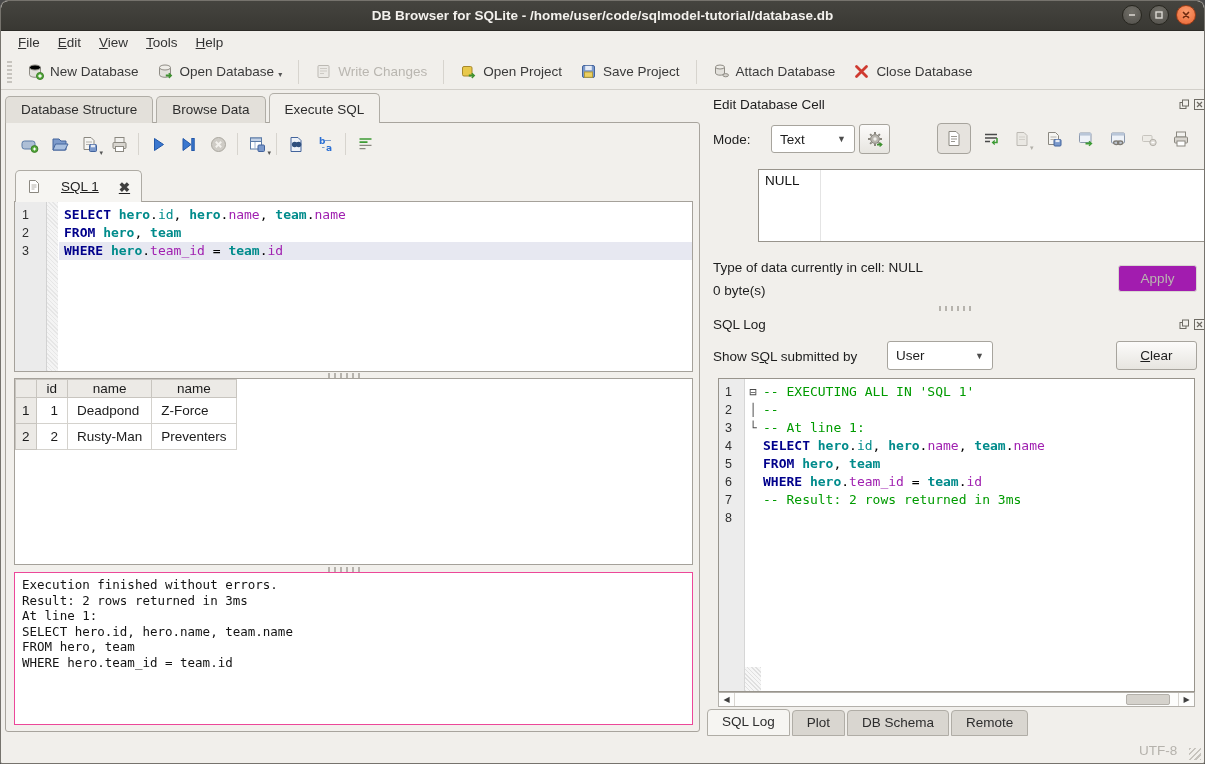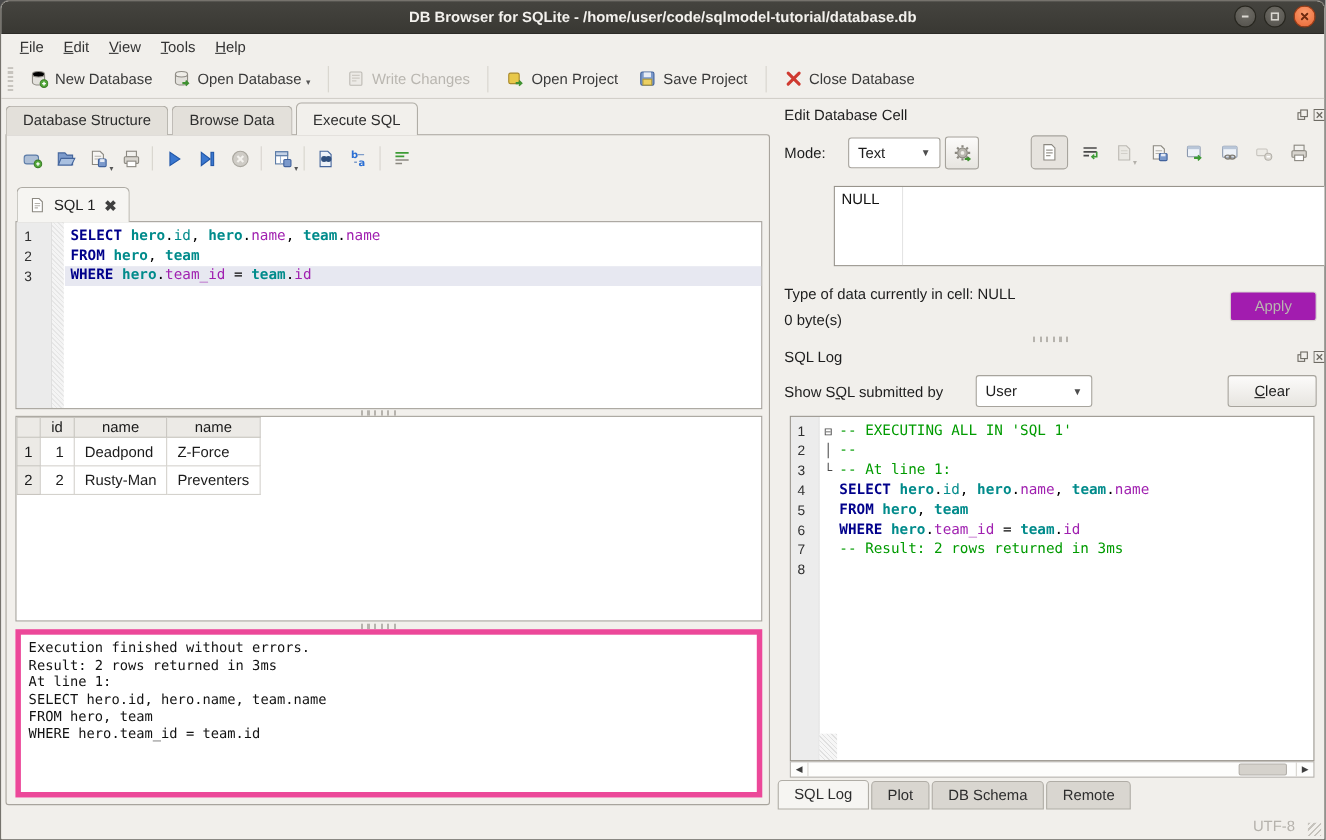--- a/index.html
+++ b/index.html
@@ -40,23 +40,23 @@
           border-bottom:none; border-radius:5px 5px 0 0; margin-right:3px; color:#2d2d2d; height:27px; }
   .mtab.active { background:#f2f0ec; height:30px; padding-top:8px; }
   .left-frame { position:absolute; left:4px; top:121px; width:695px; height:610px;
                 border:1px solid #a8a49d; background:#f2f0ec; border-radius:0 3px 3px 3px; }
 
   .sql-toolbar { position:absolute; left:8px; top:7px; display:flex; align-items:center; height:28px; }
   .sicon { width:30px; height:24px; display:flex; align-items:center; justify-content:center; position:relative; }
   .mini-caret { position:absolute; right:1px; bottom:-1px; font-size:7px; color:#555; }
   .st-sep { width:1px; height:22px; background:#d7d4ce; margin:0 4px; }
 
-  .sql-tab { position:absolute; left:9px; top:47px; height:32px; display:flex; align-items:center; gap:8px;
+  .sql-tab { position:absolute; left:9px; top:47px; height:32px; display:flex; align-items:center; gap:20px;
              padding:0 11px; background:#f6f5f2; border:1px solid #aeaba4; border-bottom:none;
-             border-radius:5px 5px 0 0; font-size:13.5px; color:#222; z-index:2; }
+             border-radius:5px 5px 0 0; font-size:13.5px; color:#222; z-index:2;text-decoration:underline; }
 
   .editor-box { position:absolute; left:8px; top:78px; width:679px; height:171px;
                 border:1px solid #a5a19a; padding-top:4px;
                 background:
                   linear-gradient(#ebebeb,#ebebeb) 0 0/31px 100% no-repeat,
                   linear-gradient(#d2d2d2,#d2d2d2) 31px 0/1px 100% no-repeat,
                   repeating-linear-gradient(45deg,#e6e6e6 0 1px,#f4f4f4 1px 3px) 32px 0/11px 100% no-repeat,
                   #fff; }
   .code-line { display:flex; height:18px; line-height:18px; font-family:"DejaVu Sans Mono",monospace; font-size:13px; }
   .code-line .ln { width:32px; padding-left:7px; color:#2f2f2f; font:12.5px/18px "Liberation Sans",sans-serif; }
@@ -76,21 +76,21 @@
 
   .results-box { position:absolute; left:8px; top:255px; width:679px; height:187px;
                  border:1px solid #a5a19a; background:#fff; overflow:hidden; }
   .results-table { border-collapse:collapse; font-size:13.5px; color:#1b1b1b; }
   .results-table th { background:#eceae6; border:1px solid #c8c5bf; font-weight:400; padding:1px 10px; }
   .results-table th.rowhead { padding:1px 6px; min-width:19px; }
   .results-table td { border:1px solid #d4d2cd; padding:5px 9px; background:#fff; }
   .results-table td.num { text-align:right; min-width:26px; }
 
   .execlog-box { position:absolute; left:8px; top:449px; width:679px; height:153px;
-                 border:5px solid #ec4899; background:#fff; }
+                 border:1px solid #ec4899; background:#fff; }
   .execlog-box pre { margin:0; padding:4px 7px; font:12.5px/15.5px "DejaVu Sans Mono",monospace; color:#131313; }
 
   
   .rp-title { position:absolute; font-size:13.5px; color:#1d1d1d; }
   .dock-btns { position:absolute; display:flex; gap:3px; }
   .dock-btn { width:12px; height:12px; display:flex; align-items:center; justify-content:center; }
 
   .label { position:absolute; font-size:13.5px; color:#1d1d1d; }
   .combo { position:absolute; background:#fff; border:1px solid #a7a49d; border-radius:3px;
            display:flex; align-items:center; font-size:13.5px; color:#1d1d1d; padding-left:8px; }
@@ -226,20 +226,28 @@
       <svg width="17" height="17" viewBox="0 0 17 17">
         <rect x="2.5" y="2.5" width="12" height="12" rx="1.5" fill="#7b99cb" stroke="#41629c"></rect>
         <rect x="5.2" y="2.8" width="6.6" height="4.4" fill="#e7ecf5"></rect>
         <rect x="4.5" y="9" width="8" height="5.3" fill="#ecd062" stroke="#b29a3a"></rect>
       </svg>
       <span>Save Project</span>
     </div>
 
     <div class="tb-sep"></div>
 
+    <div class="tb-btn">
+      <svg width="17" height="17" viewBox="0 0 17 17">
+        <path d="M2.5 4v6c0 1.2 2 2.2 4.5 2.2S11.5 11.2 11.5 10V4" fill="#e3e1dc" stroke="#8f8c85"></path>
+        <ellipse cx="7" cy="4" rx="4.5" ry="2" fill="#efede8" stroke="#8f8c85"></ellipse>
+        <ellipse cx="12.7" cy="12.2" rx="2.8" ry="1.6" fill="#d5d2cc" stroke="#8f8c85"></ellipse>
+      </svg>
+      <span>Attach Database</span>
+    </div>
 
     <div class="tb-btn">
       <svg width="17" height="17" viewBox="0 0 17 17">
         <path d="M3.5 3.5l10 10M13.5 3.5l-10 10" stroke="#cf3a30" stroke-width="2.8" stroke-linecap="round"></path>
       </svg>
       <span>Close Database</span>
     </div>
   </div>
 
   <div class="main-tabs">

